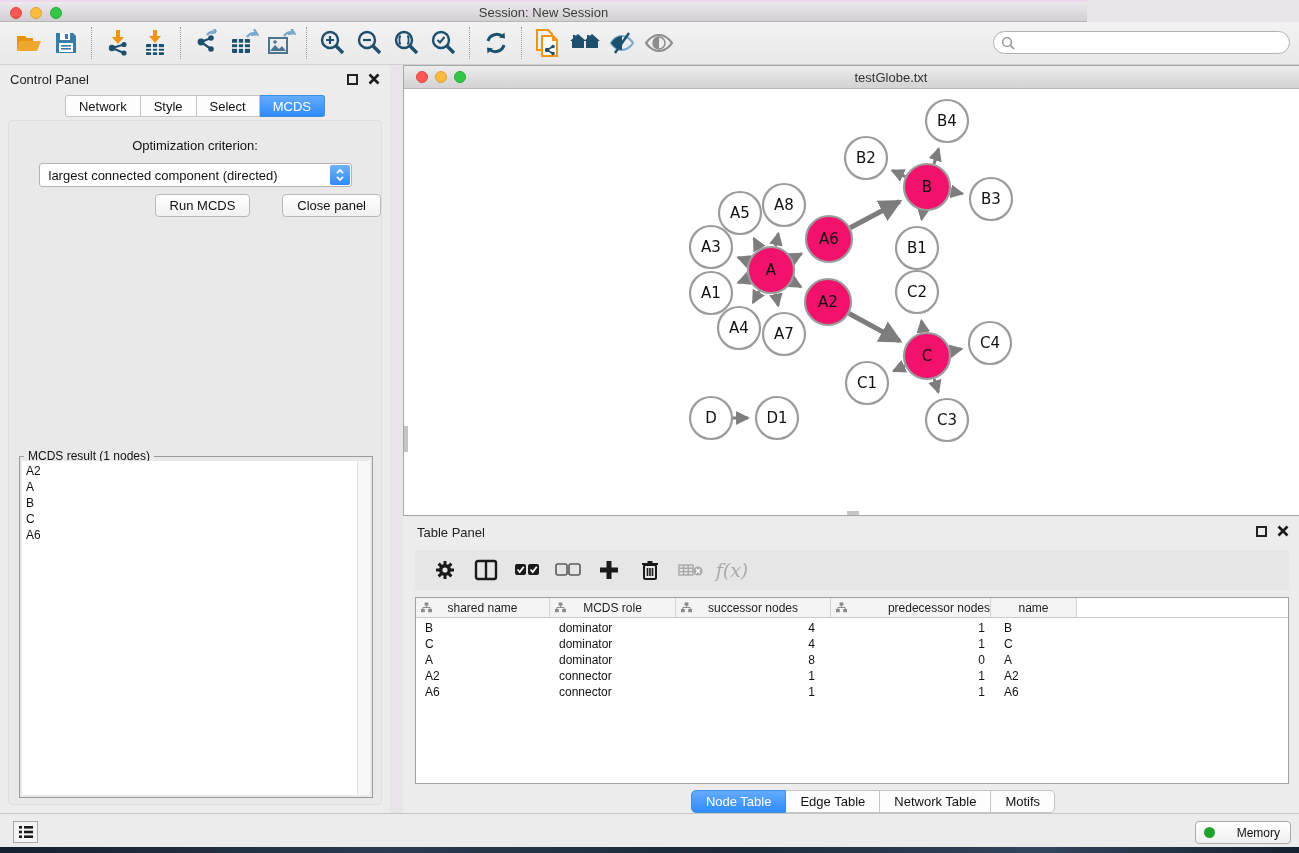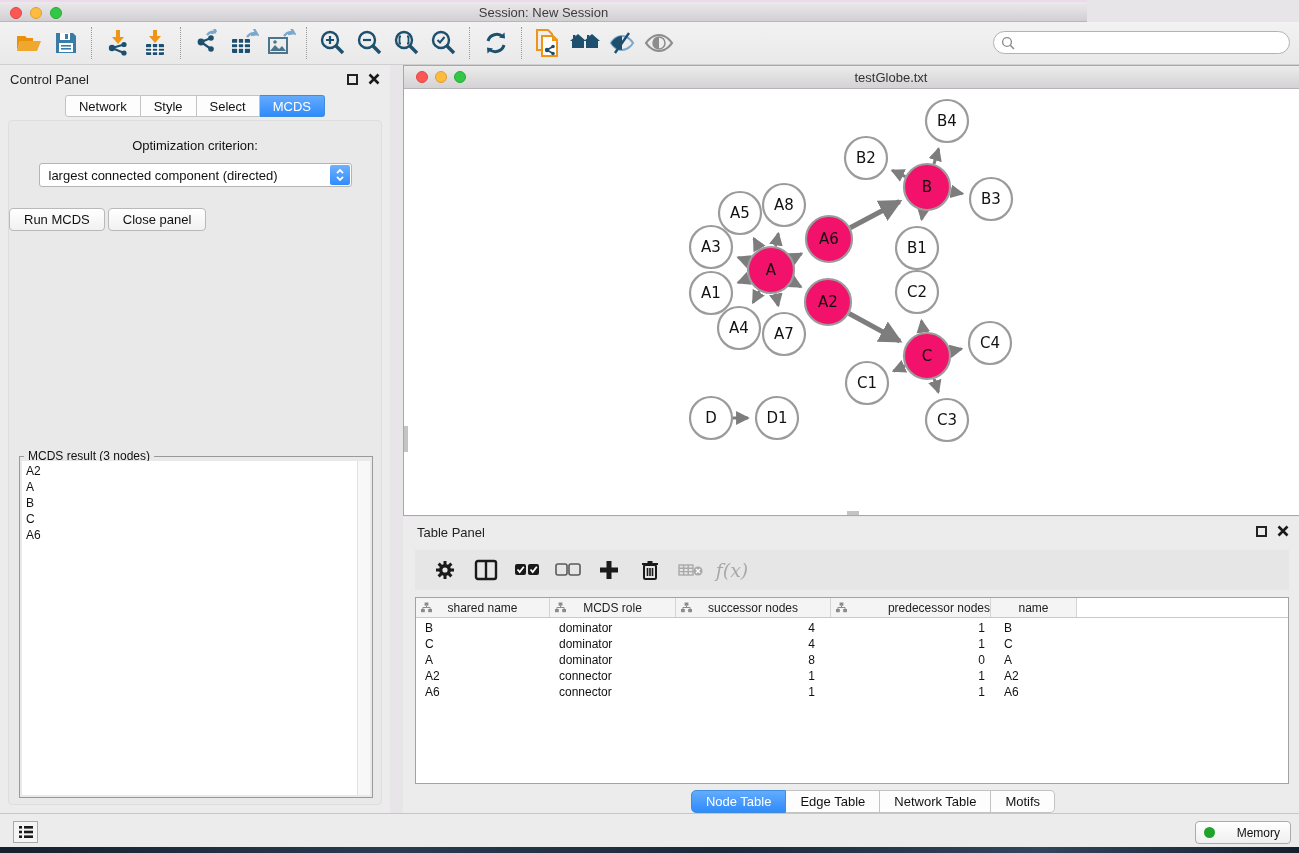--- a/index.html
+++ b/index.html
@@ -44,21 +44,21 @@
   .cp-tab:last-child { border-radius:0 3px 3px 0; }
   .cp-tab.sel { background:linear-gradient(#64abfd,#2f8bfb); border-color:#3d8ede; color:#fff; }
   .cp-body { position:absolute; left:8px; right:8px; top:55px; bottom:8px; background:#e9e9e9;
     border:1px solid #dedede; border-radius:4px; }
   .opt-label { text-align:center; margin-top:17px; font-size:13px; color:#111; }
   .dropdown { position:relative; margin:10px auto 0; width:313px; height:24px; background:#fff;
     border:1px solid #b4b4b4; border-radius:3px; cursor:pointer; }
   .dropdown .dd-text { position:absolute; left:9px; top:4px; font-size:13px; color:#111; white-space:nowrap; }
   .dd-step { position:absolute; right:1px; top:1px; bottom:1px; width:20px; border-radius:2px;
     background:linear-gradient(#6eb2fe,#2f8bfb); display:flex; align-items:center; justify-content:center; }
-  .cp-buttons { display:flex; justify-content:flex-start; gap:3px; margin-top:21px; }
+  .cp-buttons { display:flex; justify-content:flex-end; gap:32px; margin-top:7px; }
   .btn { height:23px; padding:0 14px; font-size:13px; color:#111; background:linear-gradient(#ffffff,#f1f1f1);
     border:1px solid #b9b9b9; border-radius:4px; cursor:pointer; font-family:"Liberation Sans",sans-serif; }
   .groupbox { position:absolute; left:10px; right:8px; top:335px; bottom:6px; border:1px solid #9a9a9a; }
   .groupbox .legend { position:absolute; left:4px; top:-8px; background:#e9e9e9; padding:0 4px; font-size:12px; color:#111; }
   .result-list { position:absolute; left:2px; right:2px; top:4px; bottom:2px; background:#fff; overflow:hidden; }
   .result-scroll { position:absolute; right:0; top:0; bottom:0; width:13px; background:#f8f8f8; border-left:1px solid #e2e2e2; }
   .result-item { font-size:12px; line-height:16px; padding-left:4px; color:#111; }
   .result-items { padding-top:2px; }
 
   
@@ -299,21 +299,21 @@
         <svg width="10" height="14" viewBox="0 0 10 14">
             <path d="M2 5.2 L5 2 L8 5.2 M2 8.8 L5 12 L8 8.8" stroke="#fff" stroke-width="1.8" fill="none"></path>
           </svg>
       </span>
     </div>
     <div class="cp-buttons">
       <button class="btn">Run MCDS</button>
       <button class="btn">Close panel</button>
     </div>
     <div class="groupbox">
-      <div class="legend">MCDS result (3 nodes)</div>
+      <div class="legend">MCDS result (1 nodes)</div>
       <div class="result-list">
         <div class="result-items" id="result-items">
             <div class="result-item">A2</div>
             <div class="result-item">A</div>
             <div class="result-item">B</div>
             <div class="result-item">C</div>
             <div class="result-item">A6</div>
           </div>
         <div class="result-scroll"></div>
       </div>

